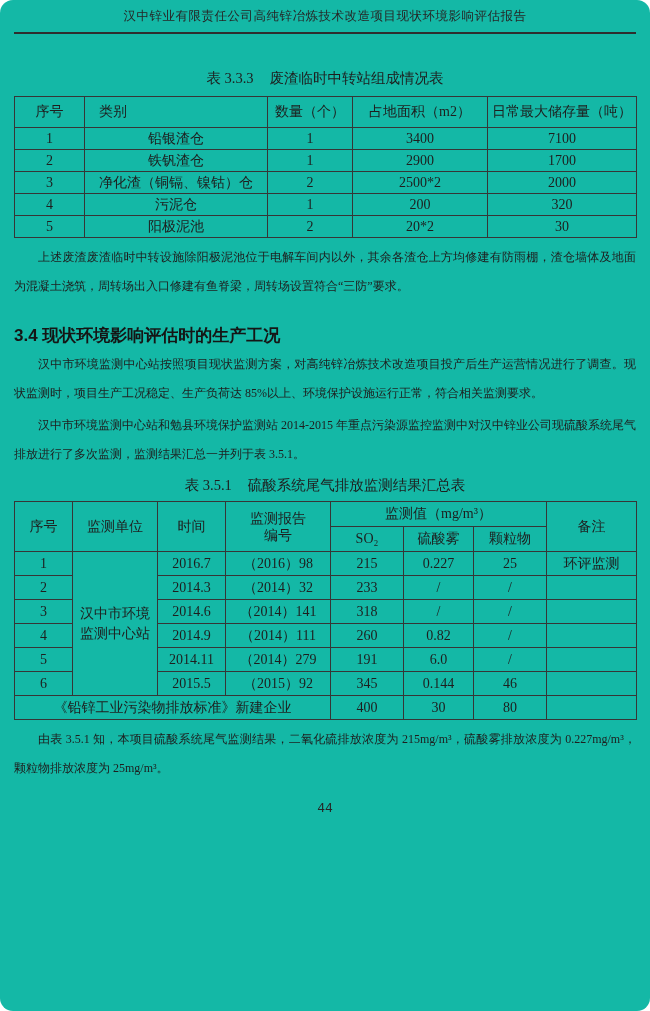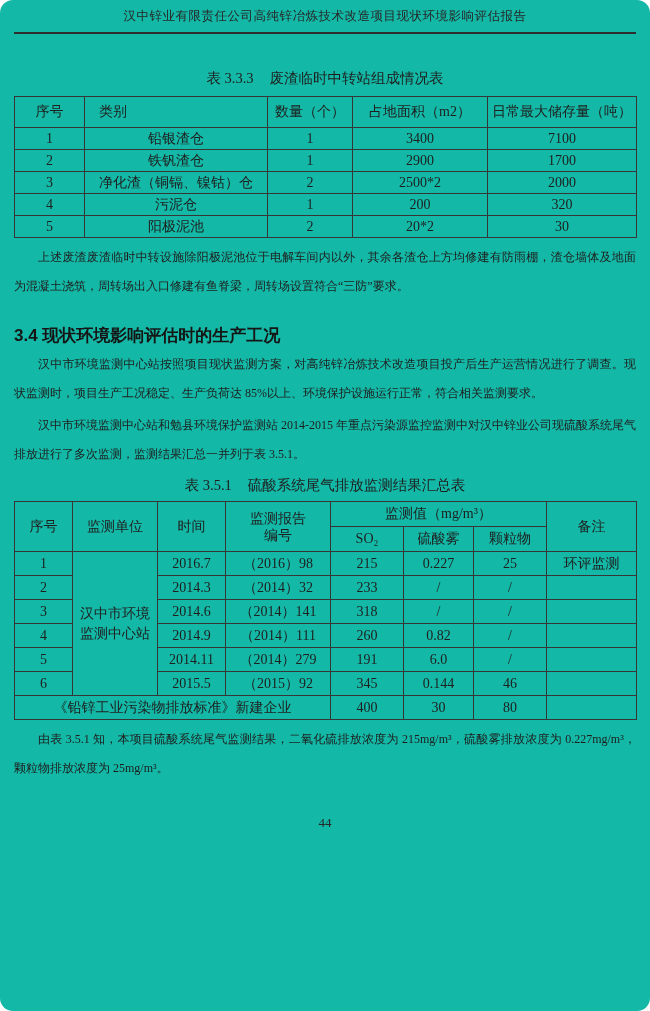--- a/index.html
+++ b/index.html
@@ -80,22 +80,23 @@
   .subsec-heading {
     font-family: "Liberation Sans", "DejaVu Sans", sans-serif;
     font-weight: bold;
     font-size: 15px;
     margin: 11px 0 0 0;
     color: #151515;
   }
   .page-num {
     text-align: center;
     font-size: 13px;
-    margin-top: 32px;
+    margin-top: 18px;
     color: #262626;
+    font-family: Liberation Mono, monospace;
   }
 </style>
 </head>
 <body>
 
 <div class="page">
 
   <div class="doc-header">
     <span>汉中锌业有限责任公司高纯锌冶炼技术改造项目现状环境影响评估报告</span>
   </div>

